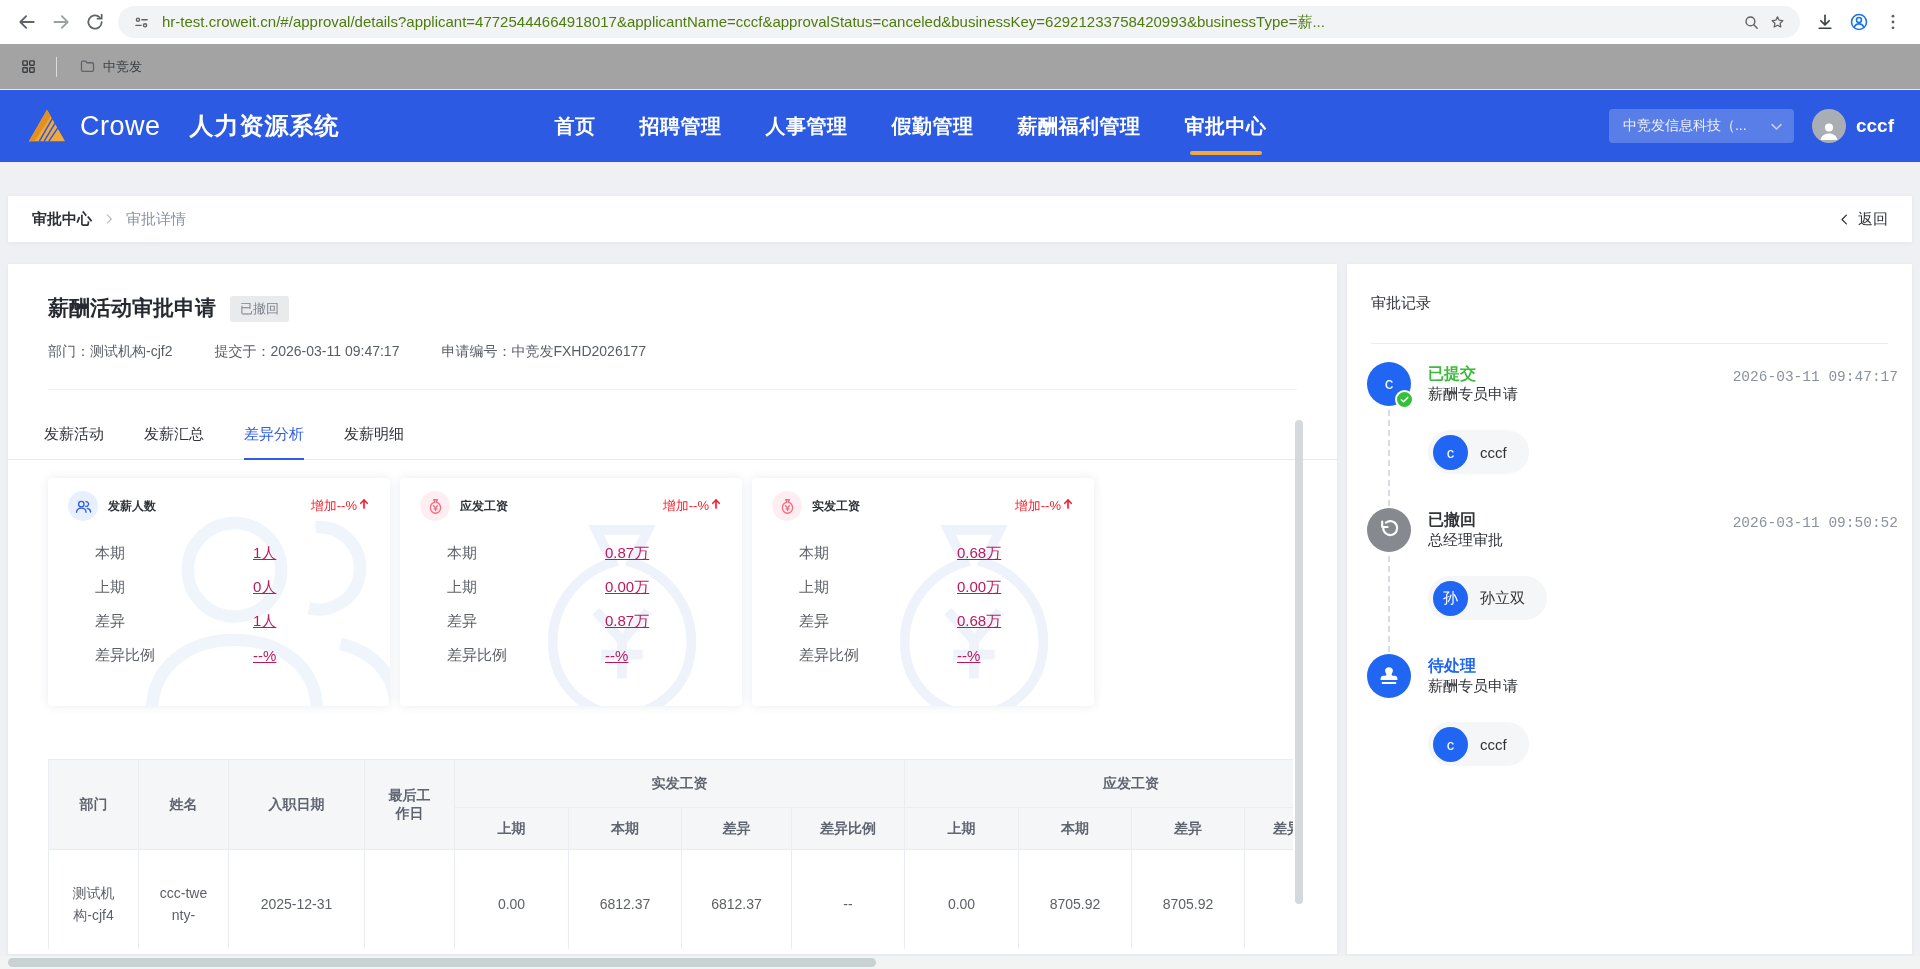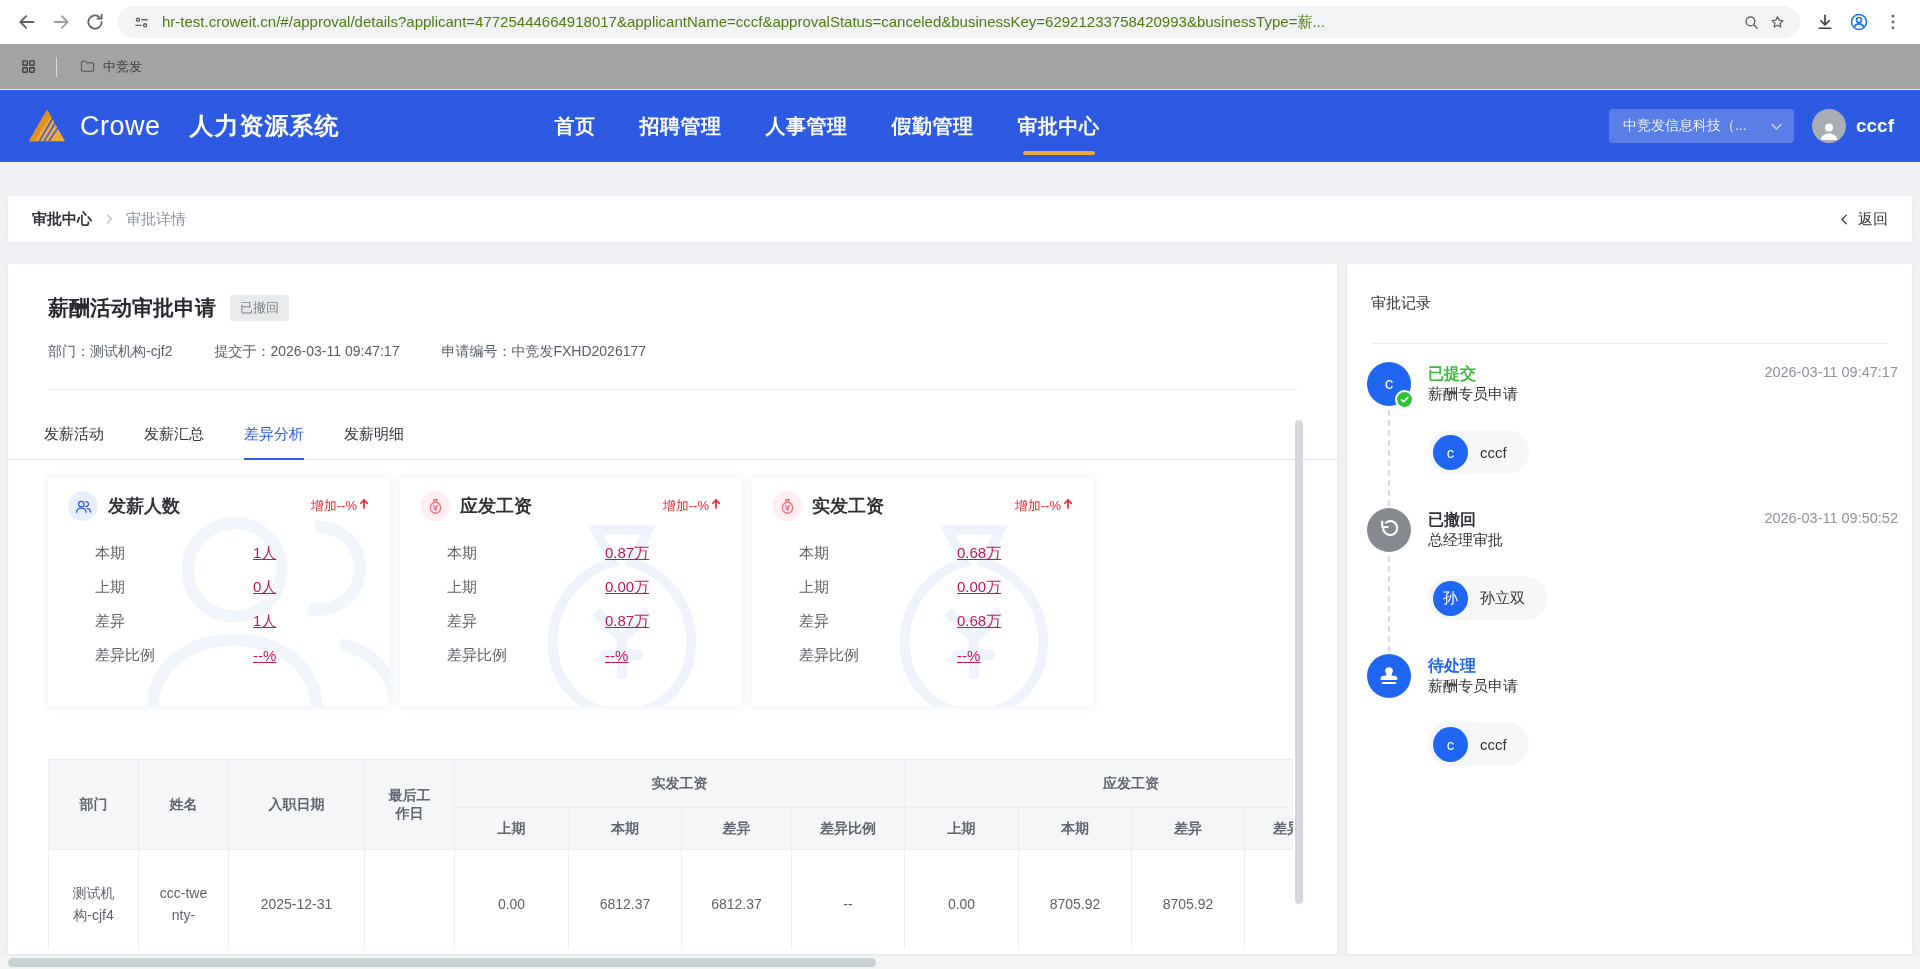--- a/index.html
+++ b/index.html
@@ -43,40 +43,40 @@
   .bc-sep { margin:0 10px; color:#b6bcc6; display:flex; }
   .bc-current { font-size:15px; color:#8b93a1; }
   .bc-back { margin-left:auto; display:flex; align-items:center; gap:6px; color:#2f3238; font-size:15px; cursor:pointer; }
 
   .content-row { position:absolute; top:102px; left:8px; right:8px; bottom:15px; display:flex; gap:10px; }
   .detail-card { width:1329px; background:#fff; box-shadow:0 1px 4px rgba(60,70,100,.06); position:relative; overflow:hidden; flex:0 0 auto; }
   .log-card { flex:1; background:#fff; box-shadow:0 1px 4px rgba(60,70,100,.06); overflow:hidden; }
 
   
   .detail-head { padding:30px 40px 0 40px; }
-  .dh-title-row { display:flex; align-items:center; gap:14px; }
+  .dh-title-row { display:flex; align-items:flex-end; gap:14px; }
   .dh-title { font-size:21px; font-weight:bold; color:#262a30; }
   .status-badge { background:#e9eaec; color:#7d838c; font-size:13px; padding:4px 10px; border-radius:3px; }
   .dh-meta { margin-top:21px; display:flex; gap:42px; font-size:14px; color:#585d65; padding-bottom:28px; border-bottom:1px solid #edf0f4; }
 
   
   .tabs { height:70px; display:flex; align-items:flex-end; gap:40px; padding:0 40px 0 36px; border-bottom:1px solid #e6e9ef; }
   .tab { font-size:15px; color:#2f3238; padding-bottom:15px; position:relative; cursor:pointer; }
   .tab.active { color:#2e5ce5; }
   .tab.active::after { content:""; position:absolute; left:0; right:0; bottom:-1px; height:2px; background:#2e5ce5; }
 
   
   .stats-row { display:flex; gap:10px; margin:18px 0 0 40px; }
   .stat-card { width:342px; height:228px; background:#fff; border-radius:4px; box-shadow:0 0 10px rgba(40,55,100,.10); padding:13px 20px; position:relative; overflow:hidden; }
   .sc-head { display:flex; align-items:center; position:relative; z-index:2; }
   .sc-icon { width:30px; height:30px; border-radius:50%; display:flex; align-items:center; justify-content:center; }
   .sc-icon.blue { background:#e8efff; }
   .sc-icon.pink { background:#feeef1; }
   .sc-icon svg { width:19px; height:19px; }
-  .sc-title { font-size:18px; font-weight:bold; color:#2f3338; margin-left:10px; }
+  .sc-title { font-size:12px; font-weight:bold; color:#2f3338; margin-left:10px; }
   .sc-trend { margin-left:auto; display:flex; align-items:flex-start; gap:1px; color:#f5222d; font-size:13px; }
   .sc-trend svg { width:12px; height:13px; }
   .sc-rows { margin-top:15px; position:relative; z-index:2; }
   .sc-row { display:grid; grid-template-columns:158px auto; padding-left:27px; height:34px; align-items:center; }
   .sc-row .lab { font-size:15px; color:#5d6167; }
   .sc-row .val { font-size:15px; color:#be185d;text-decoration:underline; }
   .sc-watermark { position:absolute; right:-48px; bottom:-70px; z-index:1; }
   .sc-watermark.bag { right:-10px; bottom:-46px; }
 
   
@@ -97,21 +97,21 @@
   .timeline { padding:18px 12px 0 20px; }
   .tl-item { display:flex; gap:17px; position:relative; padding-bottom:34px; }
   .tl-item:not(:last-child)::before { content:""; position:absolute; left:21px; top:48px; bottom:2px; border-left:2px dashed #d8dbe0; }
   .tl-avatar { width:44px; height:44px; border-radius:50%; flex:0 0 auto; display:flex; align-items:center; justify-content:center; color:#fff; font-size:17px; position:relative; z-index:2; }
   .tl-avatar.blue { background:#2166f2; }
   .tl-avatar.gray { background:#86898f; }
   .tl-avatar svg.big { width:24px; height:24px; }
   .tl-check { position:absolute; right:-3px; bottom:-3px; width:19px; height:19px; border-radius:50%; background:#35c03c; border:2px solid #fff; display:flex; align-items:center; justify-content:center; }
   .tl-check svg { width:11px; height:11px; }
   .tl-body { flex:1; min-width:0; padding-top:2px; }
-  .tl-row { display:flex; align-items:flex-start; }
+  .tl-row { display:flex; align-items:flex-end;font-family:Liberation Mono, monospace; }
   .tl-status { font-size:16px; font-weight:bold; }
   .tl-status.green { color:#3cba3c; }
   .tl-status.dark { color:#303338; }
   .tl-status.blue { color:#2166f2; }
   .tl-time { margin-left:auto; font-size:14.5px; color:#8b919d; padding-right:2px; }
   .tl-node { font-size:15px; color:#303338; }
   .tl-pill { margin-top:26px; display:inline-flex; align-items:center; height:44px; border-radius:22px; background:#f5f6f8; padding:0 22px 0 5px; gap:12px; }
   .pill-avatar { width:35px; height:35px; border-radius:50%; background:#2166f2; color:#fff; display:flex; align-items:center; justify-content:center; font-size:15px; }
   .pill-name { font-size:15px; color:#303338; }
 
@@ -212,20 +212,21 @@
       <path d="M14 36 L30 8 M19 36 L33 13 M24 36 L36 18" stroke="#2c5ae2" stroke-width="1.6"></path>
     </svg>
     <span class="brand-crowe">Crowe</span>
     <span class="brand-sys">人力资源系统</span>
   </div>
   <nav class="main-nav">
     <div class="nav-item">首页</div>
     <div class="nav-item">招聘管理</div>
     <div class="nav-item">人事管理</div>
     <div class="nav-item">假勤管理</div>
+    <div class="nav-item">薪酬福利管理</div>
     <div class="nav-item active">审批中心</div>
   </nav>
   <div class="header-right">
     <div class="company-select">
       <span>中竞发信息科技（...</span>
       <svg viewBox="0 0 24 24" fill="none" stroke="#c7d2f5" stroke-width="2.4" stroke-linecap="round" stroke-linejoin="round" style="width:15px;height:15px">
           <path d="M5 9l7 7 7-7"></path>
         </svg>
     </div>
     <div class="user-chip">

